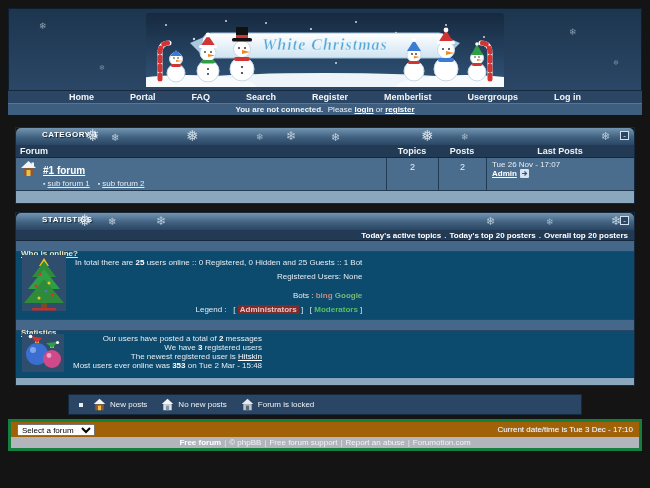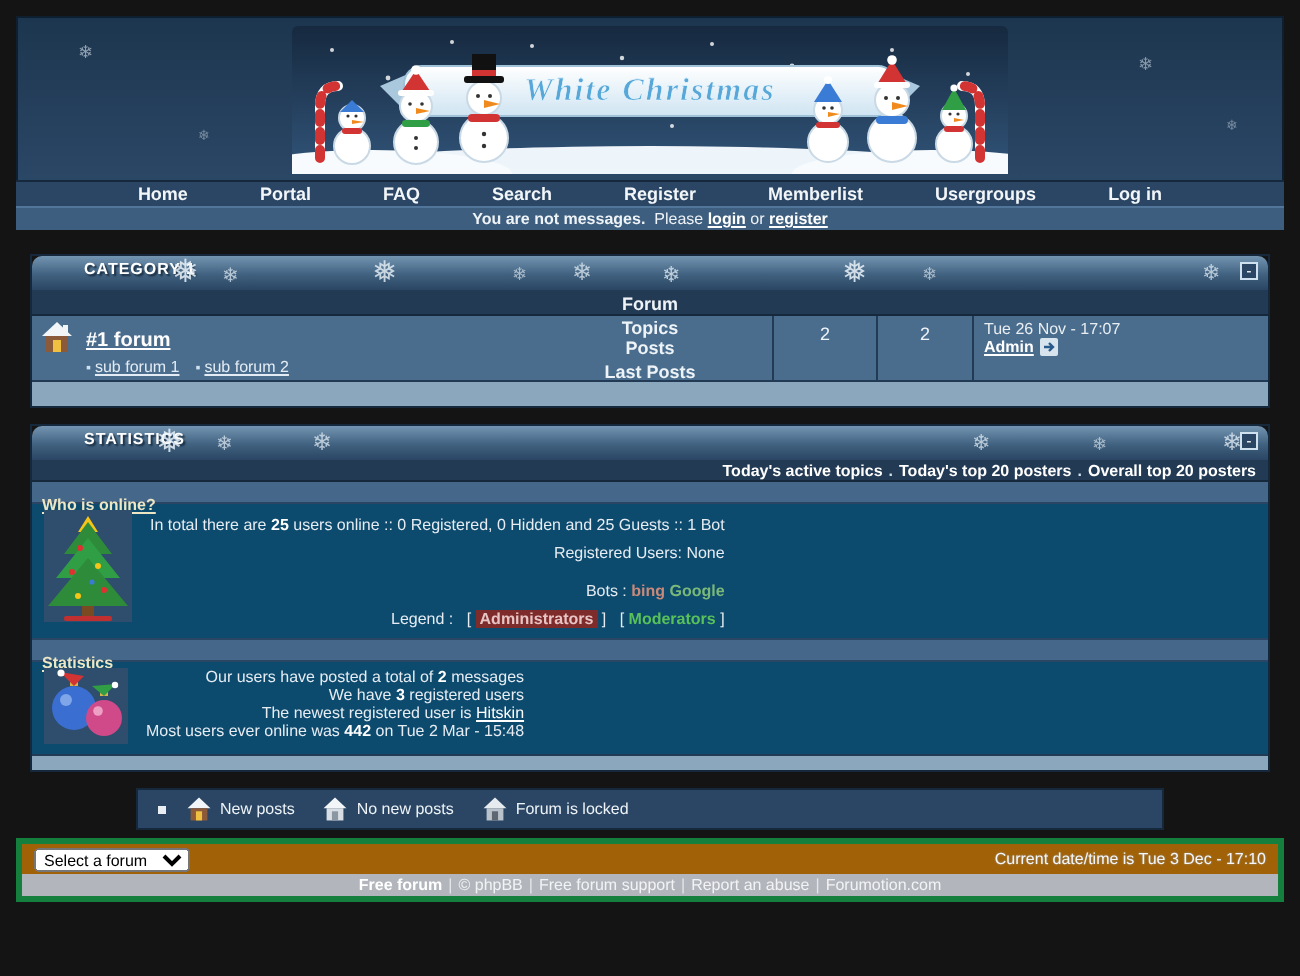--- a/index.html
+++ b/index.html
@@ -47,21 +47,21 @@
   }
   .flake { position:absolute; color:#eaf3fa; pointer-events:none; }
   .collapse-btn {
     position:absolute; right:5px; top:3px; width:9px; height:9px;
     background:#2a4664; border:1px solid #cfe0ee; color:#fff;
     font-size:8px; line-height:7px; text-align:center; cursor:pointer;
   }
 
   
   .thead { display:flex; background:#223a54; height:13px; align-items:center;
-    font-size:9px; font-weight:bold; color:#eef3f7; border-bottom:1px solid #16293c;flex-direction:column; }
+    font-size:9px; font-weight:bold; color:#eef3f7; border-bottom:1px solid #16293c; }
   .trow  { display:flex; background:#4a6d8e; min-height:29px; }
   .c-forum { flex:1; padding:2px 4px; }
   .c-topics { width:52px; text-align:center; border-left:1px solid #223a54; }
   .c-posts  { width:48px; text-align:center; border-left:1px solid #223a54; }
   .c-last   { width:148px; border-left:1px solid #223a54; padding:2px 5px; }
   .thead .c-topics,.thead .c-posts,.thead .c-last { border-left:none; text-align:center; }
   .num-cell { font-size:9px; color:#eef3f7; padding-top:4px; }
   .forum-cell { display:flex; gap:6px; align-items:flex-start; }
   .forum-name { font-size:10px; font-weight:bold; color:#fff; text-decoration:underline; cursor:pointer; }
   .subforums { font-size:8px; margin-top:1px; display:flex; gap:8px; }
@@ -243,21 +243,21 @@
       <a class="nav-item">Portal</a>
       <a class="nav-item">FAQ</a>
       <a class="nav-item">Search</a>
       <a class="nav-item">Register</a>
       <a class="nav-item">Memberlist</a>
       <a class="nav-item">Usergroups</a>
       <a class="nav-item">Log in</a>
     </div>
 
     <div class="statusbar">
-      <b>You are not messages.</b>&nbsp;
+      <b>You are not connected.</b>&nbsp;
       <span>Please</span>
       <span class="lnk">login</span>
       <span>or</span>
       <span class="lnk">register</span>
     </div>
   </div>
 
   <div class="gap12"></div>
 
   <div class="panel">
@@ -409,21 +409,21 @@
           <span>We have</span>
           <span class="bold-num">3</span>
           <span>registered users</span>
         </div>
         <div>
           <span>The newest registered user is</span>
           <a class="newest-link">Hitskin</a>
         </div>
         <div>
           <span>Most users ever online was</span>
-          <span class="bold-num">442</span>
+          <span class="bold-num">353</span>
           <span>on Tue 2 Mar - 15:48</span>
         </div>
       </div>
     </div>
 
     <div class="panel-bottom" style="height:8px"></div>
   </div>
 
   <div class="gap8"></div>
 

